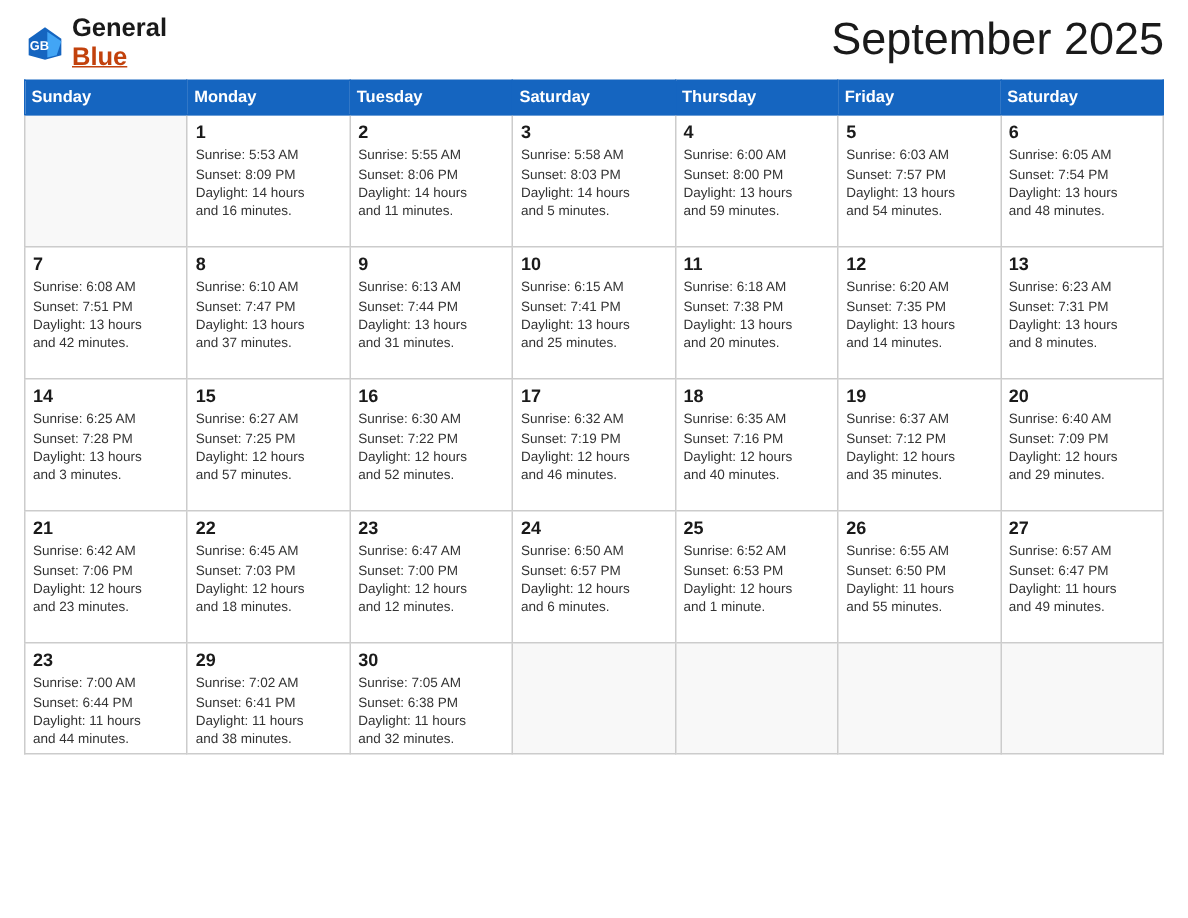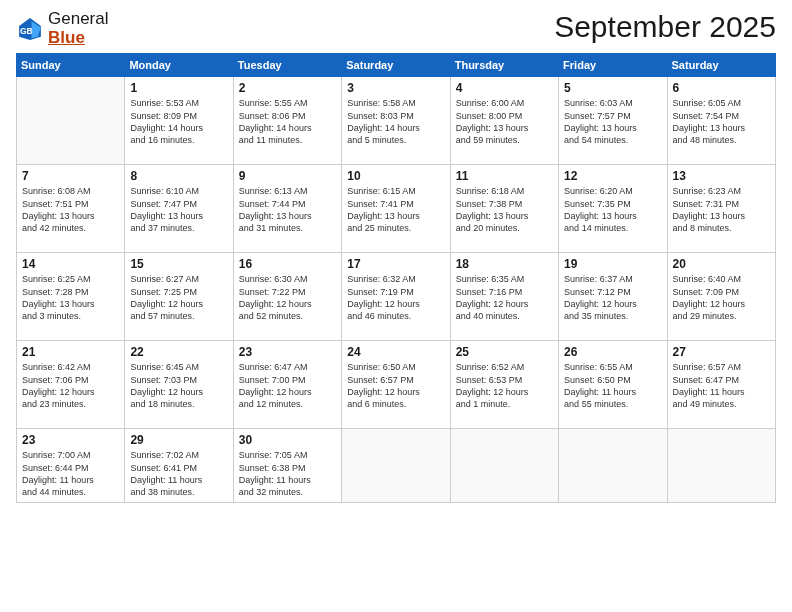--- a/index.html
+++ b/index.html
@@ -91,21 +91,21 @@
 
 <div class="page">
   <div class="header">
     <div class="logo">
       <svg class="logo-icon" viewBox="0 0 36 36">
         <polygon points="18,4 32,14 32,28 18,32 4,28 4,14" fill="#1565c0"></polygon>
         <polygon points="20,8 32,16 28,28 20,30" fill="#42a5f5"></polygon>
         <text x="5" y="24" font-size="11" fill="white" font-weight="bold" font-family="Arial">GB</text>
       </svg>
       <div>
-        <div style="font-size:17px;font-weight:normal;color:#1a1a1a;line-height:1.1;">General</div>
+        <div style="font-size:17px;font-weight:bold;color:#1a1a1a;line-height:1.1;">General</div>
         <div style="font-size:17px;font-weight:bold;color:#c2410c;line-height:1.1;text-decoration:underline;">Blue</div>
       </div>
     </div>
     <div class="title-block">
       <div class="month-title">September 2025</div>
     </div>
   </div>
 
   <table class="calendar">
     <thead>

